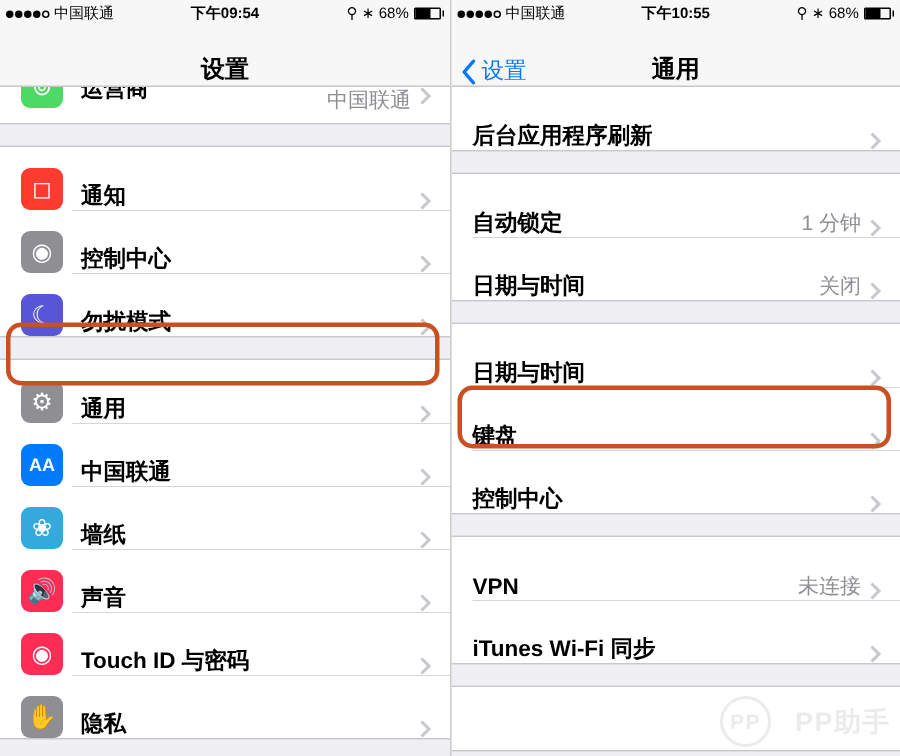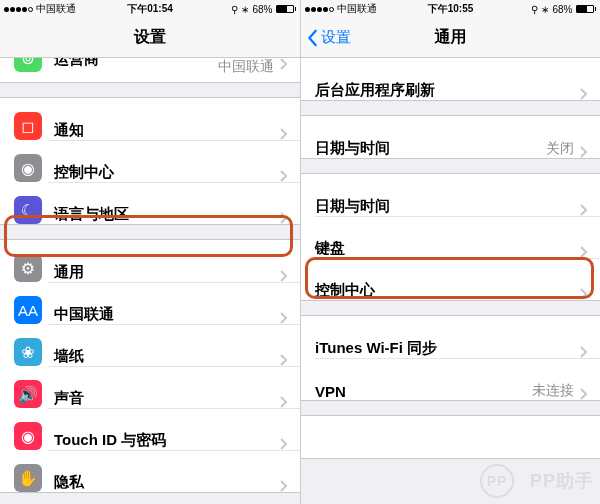--- a/index.html
+++ b/index.html
@@ -34,21 +34,21 @@
   .status .right { margin-left: auto; display: flex; align-items: center; gap: 3px; }
   .battery { display: inline-flex; align-items: center; }
   .battery-body { width: 18px; height: 8px; border: 1px solid #000; border-radius: 1px; position: relative; }
   .battery-fill { position: absolute; left: 0; top: 0; bottom: 0; width: 68%; background: #000; }
   .battery-tip { width: 1.5px; height: 4px; background: #000; margin-left: 1px; }
 
   
   .nav {
     height: 40px; background: #f7f7f8;
     border-bottom: 1px solid #c8c7cc;
-    display: flex; align-items: center; justify-content: center;
+    display: flex; align-items: flex-end; justify-content: center;
     position: relative;
   }
   .nav-title { font-size: 16px; font-weight: 600; }
   .nav-back {
     position: absolute; left: 6px; display: flex; align-items: center;
     color: #007aff; font-size: 15px; cursor: pointer;
   }
   .nav-back svg { width: 12px; height: 18px; margin-right: 2px; }
 
   
@@ -109,21 +109,21 @@
 <div class="phone">
   <div class="status">
     <span class="dots">
         <span class="dot"></span>
         <span class="dot"></span>
         <span class="dot"></span>
         <span class="dot"></span>
         <span class="dot empty"></span>
       </span>
     <span class="carrier">中国联通</span>
-    <span class="time">下午01:54</span>
+    <span class="time">下午09:54</span>
     <span class="right">
       <span>⚲ ∗</span>
       <span>68%</span>
       <span class="battery">
           <span class="battery-body">
             <span class="battery-fill"></span>
           </span>
           <span class="battery-tip"></span>
         </span>
     </span>
@@ -152,36 +152,36 @@
       </div>
       <div class="row">
         <span class="icon ic-gray">◉</span>
         <span class="label">控制中心</span>
         <svg class="chev">
             <path d="M1 1l5 5-5 5"></path>
           </svg>
       </div>
       <div class="row">
         <span class="icon ic-purple">☾</span>
-        <span class="label">语言与地区</span>
+        <span class="label">勿扰模式</span>
         <svg class="chev">
             <path d="M1 1l5 5-5 5"></path>
           </svg>
       </div>
     </div>
     <div class="group">
       <div class="row">
         <span class="icon ic-gray">⚙</span>
         <span class="label">通用</span>
         <svg class="chev">
             <path d="M1 1l5 5-5 5"></path>
           </svg>
       </div>
       <div class="row">
-        <span class="icon ic-blue" style="font-size:15px;font-weight:400">AA</span>
+        <span class="icon ic-blue" style="font-size:12px;font-weight:700">AA</span>
         <span class="label">中国联通</span>
         <svg class="chev">
             <path d="M1 1l5 5-5 5"></path>
           </svg>
       </div>
       <div class="row">
         <span class="icon ic-cyan">❀</span>
         <span class="label">墙纸</span>
         <svg class="chev">
             <path d="M1 1l5 5-5 5"></path>
@@ -249,20 +249,27 @@
     <div class="group first">
       <div class="row noicon">
         <span class="label">后台应用程序刷新</span>
         <svg class="chev">
             <path d="M1 1l5 5-5 5"></path>
           </svg>
       </div>
     </div>
     <div class="group">
       <div class="row noicon">
+        <span class="label">自动锁定</span>
+        <span class="value">1 分钟</span>
+        <svg class="chev">
+            <path d="M1 1l5 5-5 5"></path>
+          </svg>
+      </div>
+      <div class="row noicon">
         <span class="label">日期与时间</span>
         <span class="value">关闭</span>
         <svg class="chev">
             <path d="M1 1l5 5-5 5"></path>
           </svg>
       </div>
     </div>
     <div class="group">
       <div class="row noicon">
         <span class="label">日期与时间</span>
@@ -278,28 +285,28 @@
       </div>
       <div class="row noicon">
         <span class="label">控制中心</span>
         <svg class="chev">
             <path d="M1 1l5 5-5 5"></path>
           </svg>
       </div>
     </div>
     <div class="group">
       <div class="row noicon">
-        <span class="label">iTunes Wi-Fi 同步</span>
-        <svg class="chev">
-            <path d="M1 1l5 5-5 5"></path>
-          </svg>
-      </div>
-      <div class="row noicon">
         <span class="label">VPN</span>
         <span class="value">未连接</span>
+        <svg class="chev">
+            <path d="M1 1l5 5-5 5"></path>
+          </svg>
+      </div>
+      <div class="row noicon">
+        <span class="label">iTunes Wi-Fi 同步</span>
         <svg class="chev">
             <path d="M1 1l5 5-5 5"></path>
           </svg>
       </div>
     </div>
     <div class="group">
       <div class="row noicon">
         
         
       </div>

